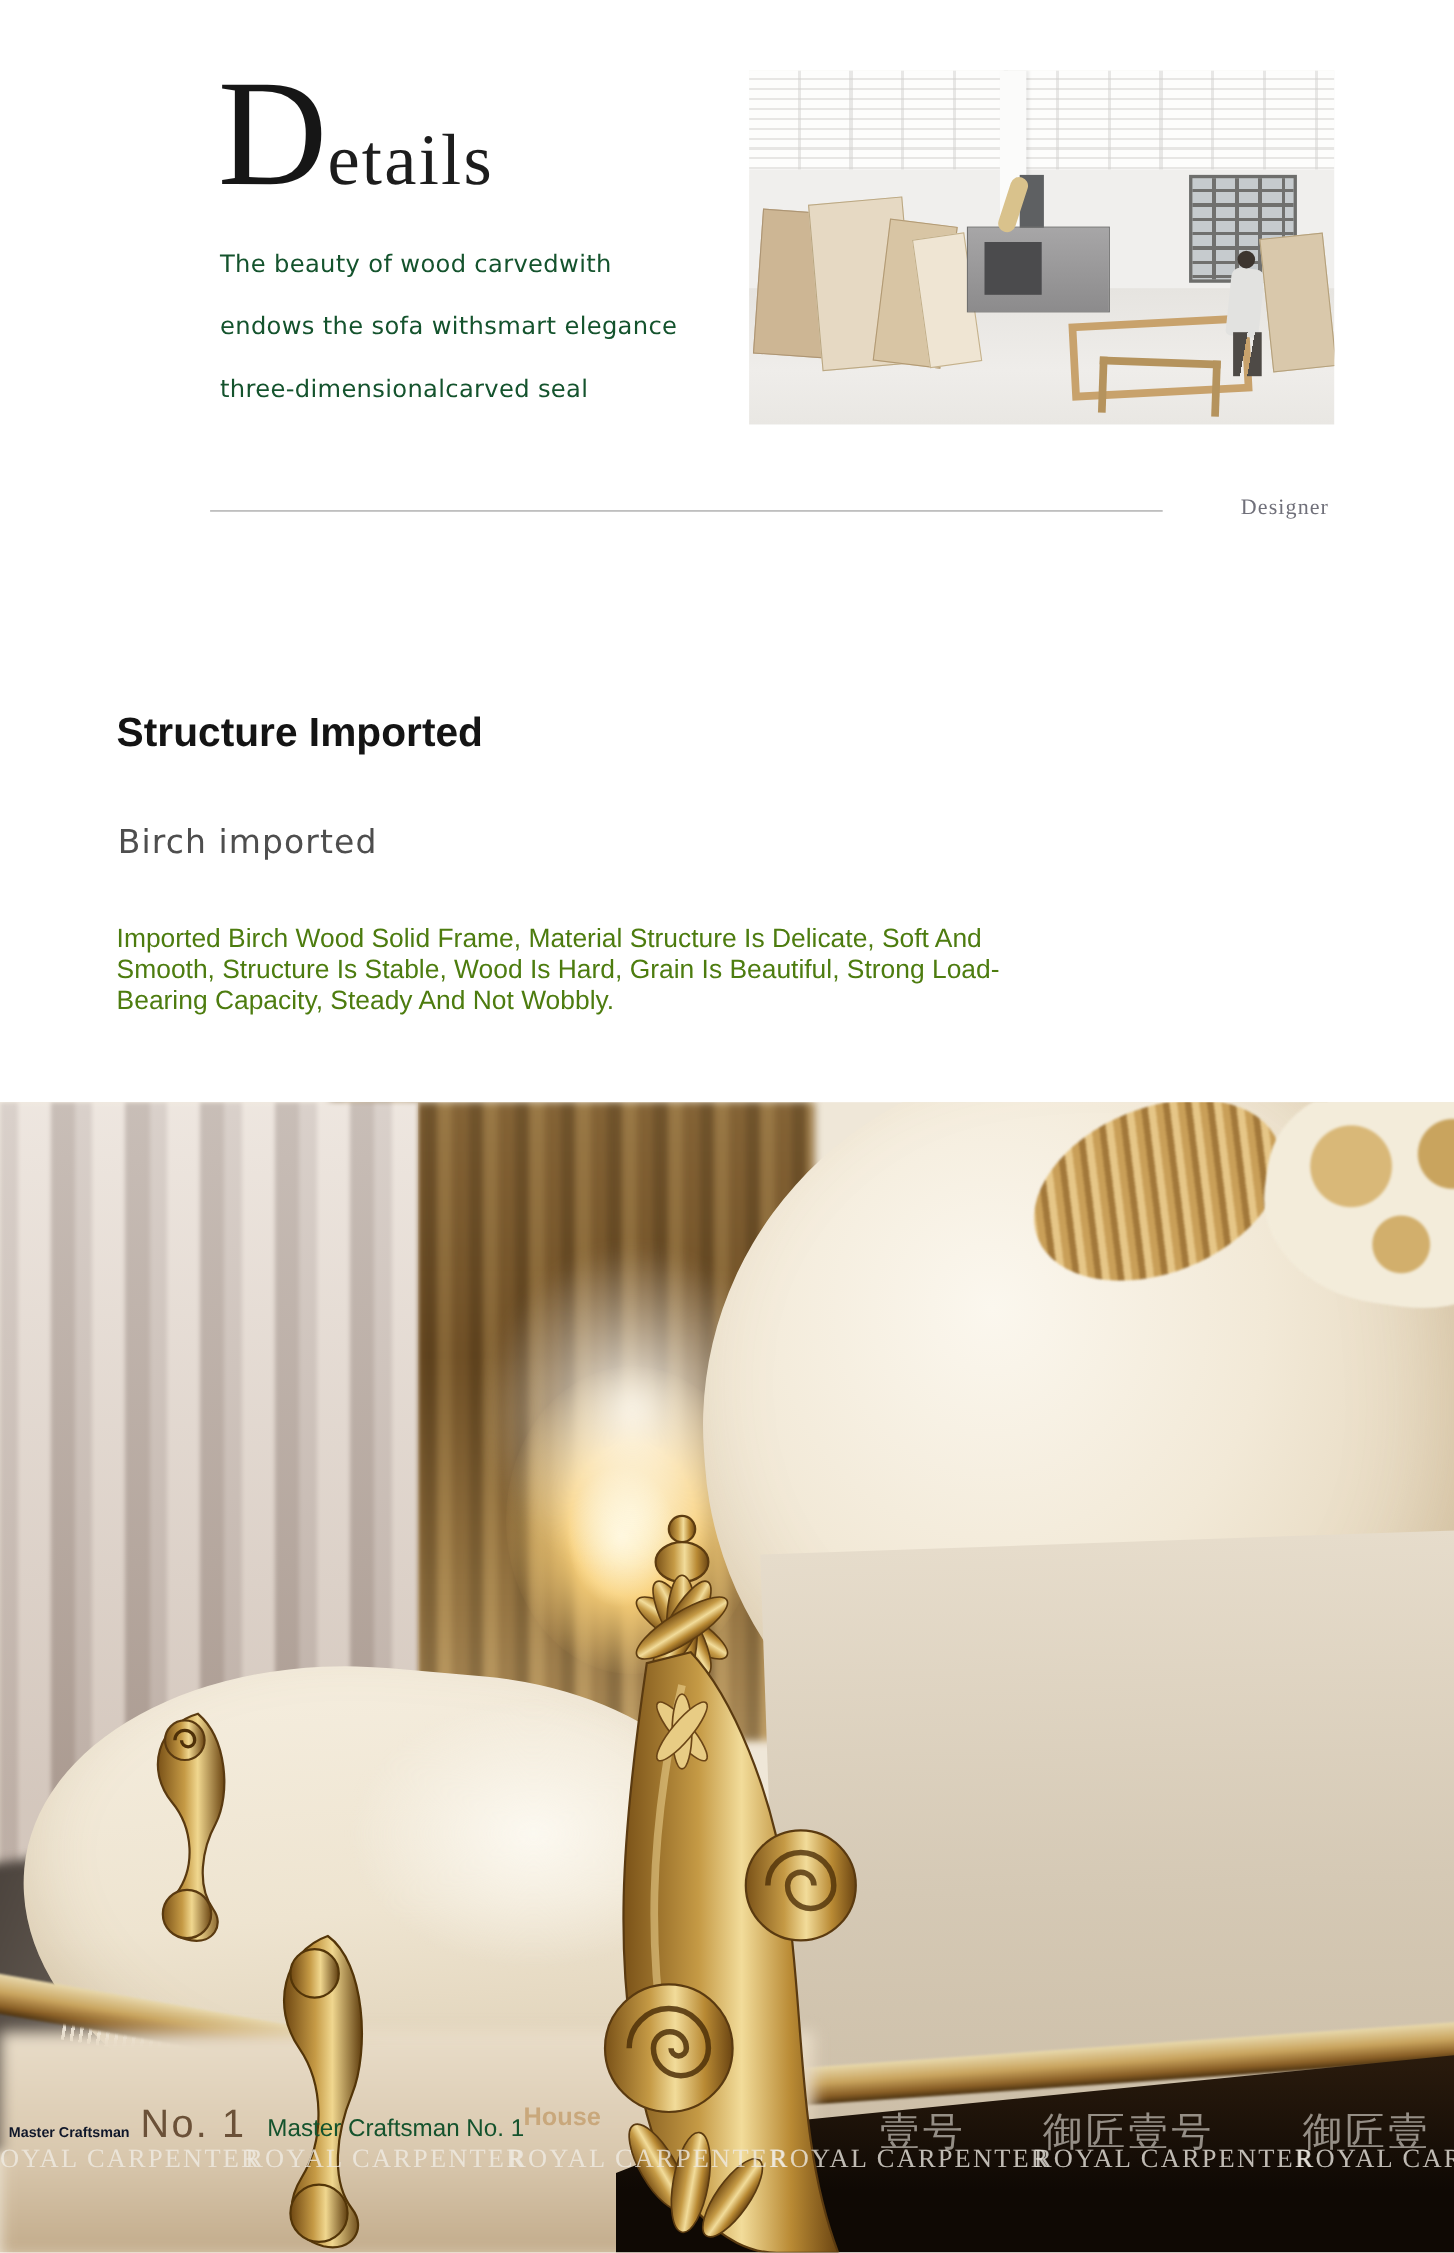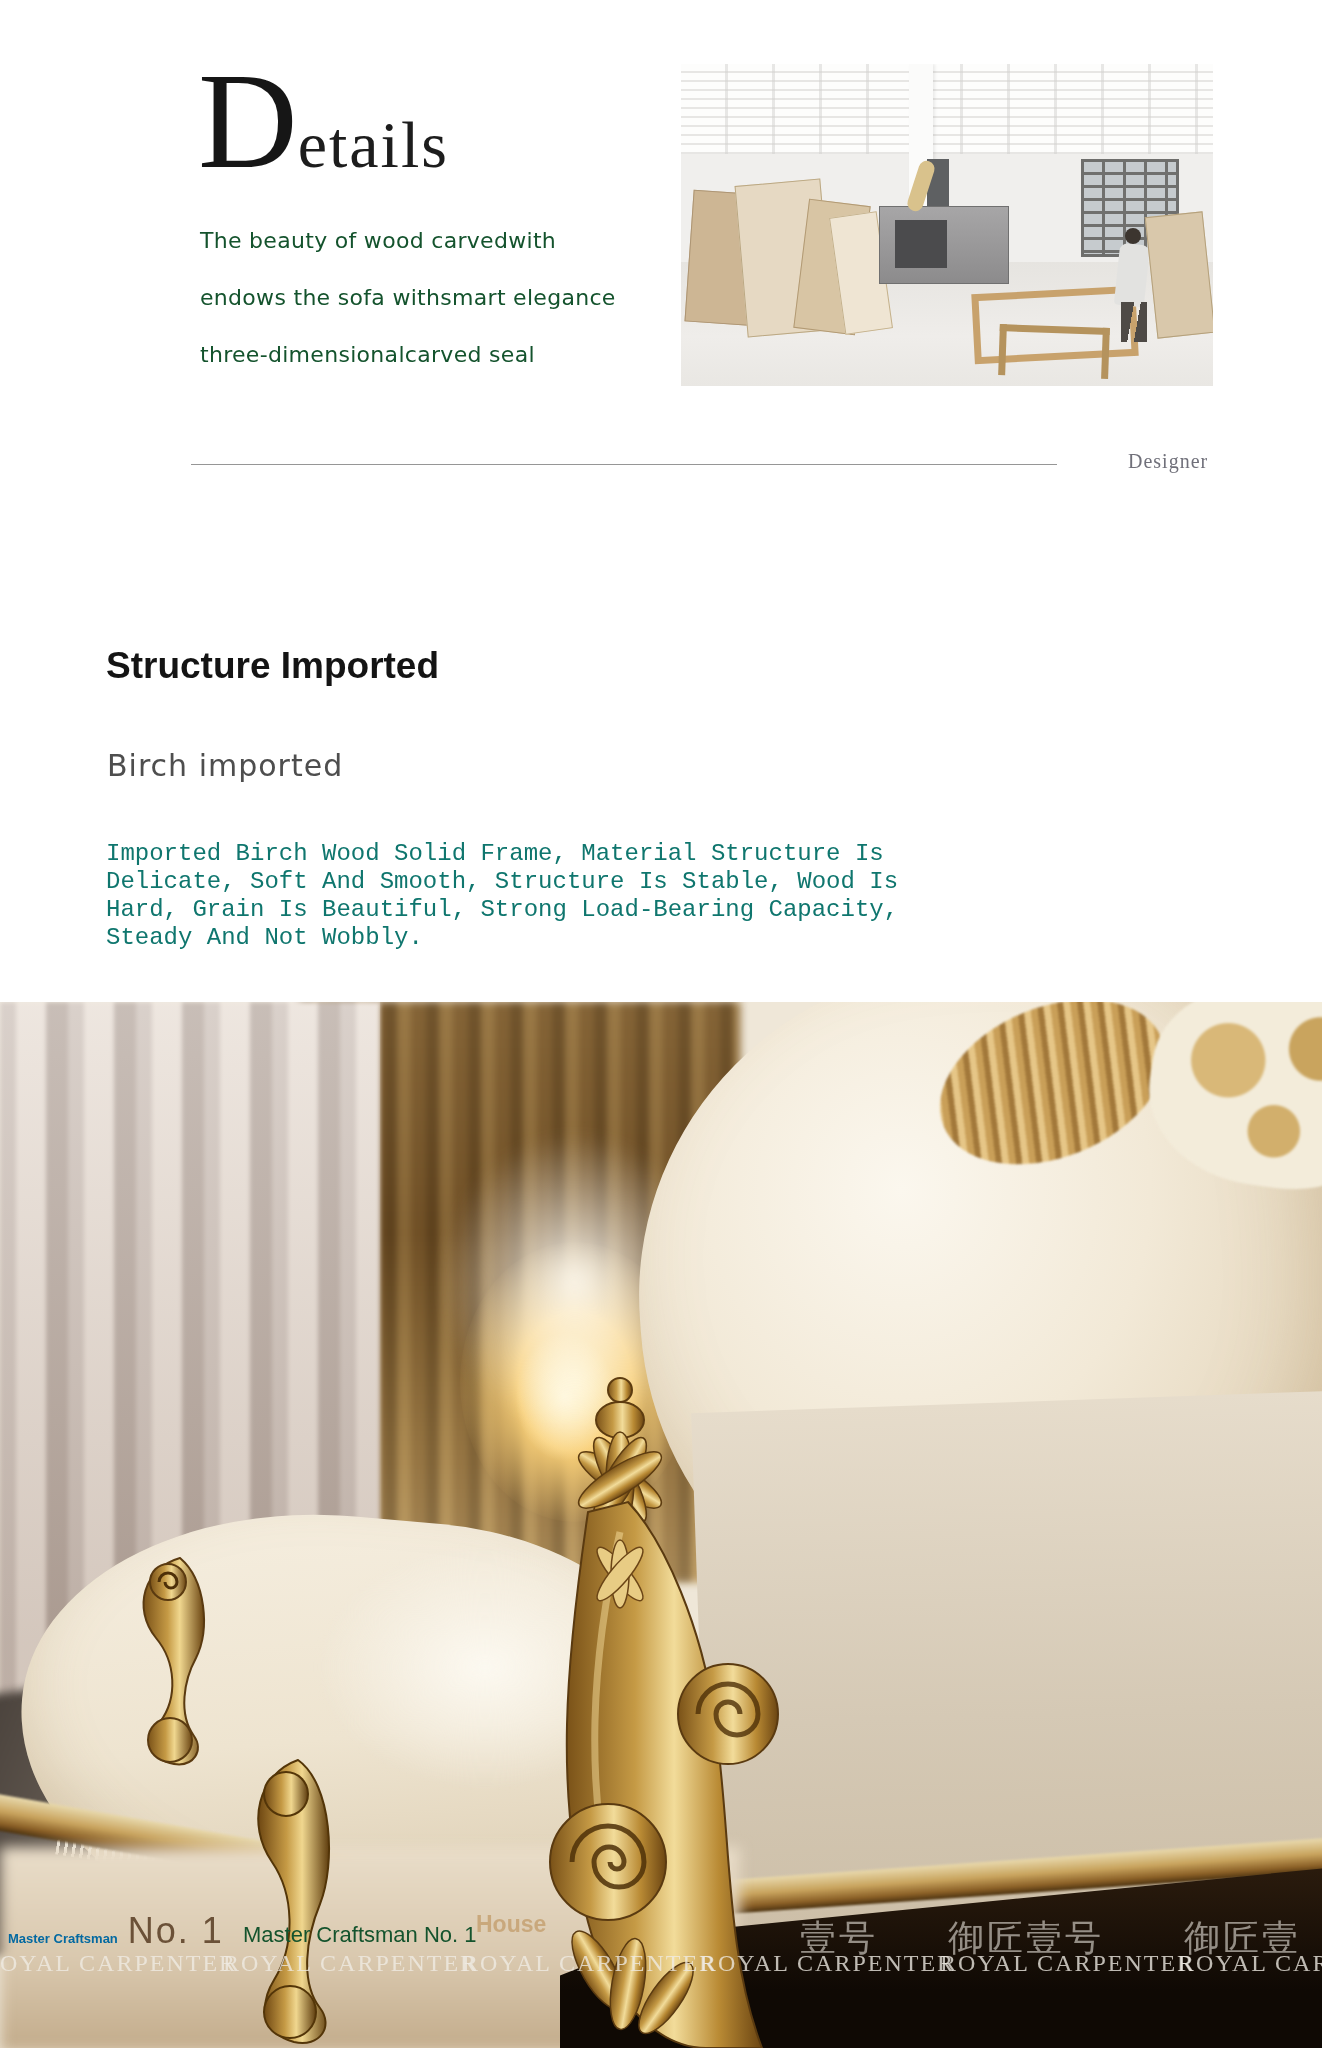--- a/index.html
+++ b/index.html
@@ -45,21 +45,21 @@
   .f-trestle{left:318px;top:262px;width:96px;height:44px;border-left:7px solid #b5935d;border-right:7px solid #b5935d;border-top:7px solid #b5935d;transform:rotate(2deg);}
   .f-person-coat{left:436px;top:180px;width:30px;height:62px;background:#e2e2e0;border-radius:8px 8px 4px 4px;transform:rotate(6deg);}
   .f-person-head{left:444px;top:164px;width:16px;height:16px;background:#3c352f;border-radius:50%;}
   .f-legs{left:440px;top:238px;width:26px;height:40px;
      background:linear-gradient(100deg,#4e4a46 0 40%,transparent 40% 60%,#4e4a46 60%);}
   .f-wood5{left:470px;top:150px;width:56px;height:120px;background:#d9c8ab;transform:rotate(-6deg);border:1px solid #b5a17c;}
 
   
   .birch-heading{left:106px;top:645px;font-size:37px;font-weight:700;line-height:41px;color:#141414;}
   .birch-sub{left:107px;top:748px;font-family:"DejaVu Sans",sans-serif;font-size:30px;color:#4e4e4e;letter-spacing:1px;}
-  .birch-para{left:106px;top:840px;width:852px;font-size:24px;line-height:28px;color:#0f766e;font-weight:500;font-family:Liberation Mono, monospace;}
+  .birch-para{left:106px;top:840px;width:852px;font-size:24px;line-height:28px;color:#4d7c0f;font-weight:500;}
 
   
   .photo{left:0;top:1002px;width:1322px;height:1046px;overflow:hidden;background:#efe7d8;}
   .wall-gold{left:300px;top:0;width:440px;height:580px;
      background:linear-gradient(180deg,#8a6a3c,#6e4f26 40%,#9c7c48 75%,#b99a66);filter:blur(4px);}
   .wall-strips{left:300px;top:0;width:440px;height:580px;opacity:.55;filter:blur(3px);
      background:repeating-linear-gradient(90deg,rgba(56,35,10,.55) 0 13px,rgba(214,176,108,.4) 13px 27px,rgba(118,84,40,.45) 27px 42px);}
   .lamp-glow{left:460px;top:240px;width:230px;height:280px;border-radius:50%;
      background:radial-gradient(ellipse,#ffeebc 0%,#f8cf78 35%,rgba(248,207,120,0) 72%);}
   .lamp-glow2{left:515px;top:330px;width:100px;height:130px;border-radius:50%;
@@ -98,21 +98,21 @@
      background:linear-gradient(180deg,#e8d9ad 0%,#c9a45e 45%,#8a5f26 80%,#4a3110);filter:blur(1px);}
   .base-blur{left:0;top:845px;width:740px;height:205px;filter:blur(7px);
      background:linear-gradient(180deg,#e9ddc9,#d9c8ae 55%,#c2ab8a);}
   .dark-right{left:560px;top:855px;width:762px;height:191px;
      clip-path:polygon(0 62%,14% 40%,100% 6%,100% 100%,0 100%);
      background:linear-gradient(180deg,#2d1d0e,#0f0904 70%);}
   .arm-svg{left:470px;top:360px;width:360px;height:686px;}
   .foot1{left:118px;top:548px;width:100px;height:220px;}
   .foot2{left:228px;top:752px;width:120px;height:294px;}
   .wm-split{left:8px;top:908px;display:inline-flex;align-items:baseline;gap:10px;}
-  .wm-split .sm{font-size:13px;font-weight:700;color:#0369a1;margin-top:16px;}
+  .wm-split .sm{font-size:13px;font-weight:700;color:#0f172a;margin-top:16px;}
   .wm-split .lg{font-size:36px;color:#6b5138;letter-spacing:2px;}
   .wm-plain{left:243px;top:920px;font-size:22px;color:#14532d;}
   .wm-caption{left:476px;top:906px;width:330px;font-size:23px;font-weight:700;line-height:33px;color:#c9a87c;}
   .wm-cn{font-size:36px;letter-spacing:3px;color:rgba(224,219,211,.62);top:912px;}
   .wm-cn1{left:800px;} .wm-cn2{left:948px;} .wm-cn3{left:1184px;}
   .wm-royal{top:948px;font-family:"Liberation Serif",serif;font-size:24px;letter-spacing:2px;
      color:rgba(240,236,228,.78);white-space:nowrap;}
   .r0{left:-18px;} .r1{left:223px;} .r2{left:462px;} .r3{left:700px;} .r4{left:940px;} .r5{left:1178px;}
 </style>
 </head>

